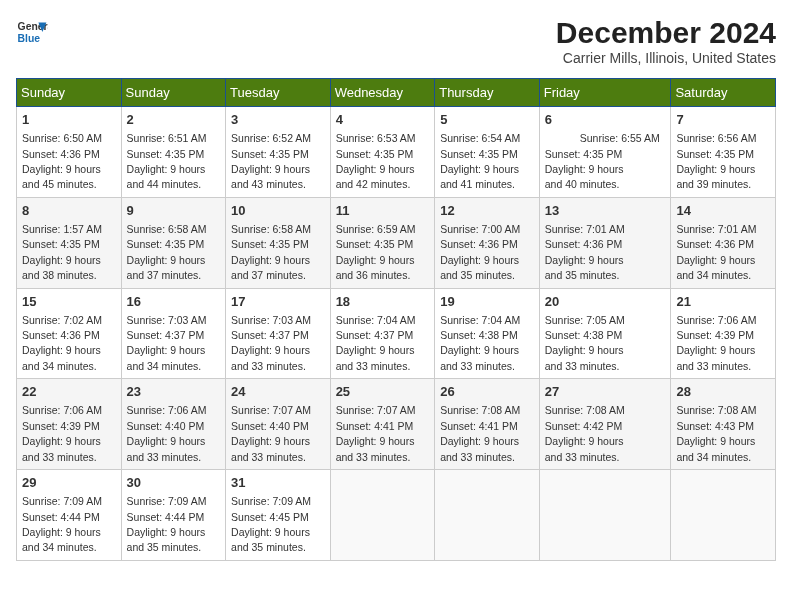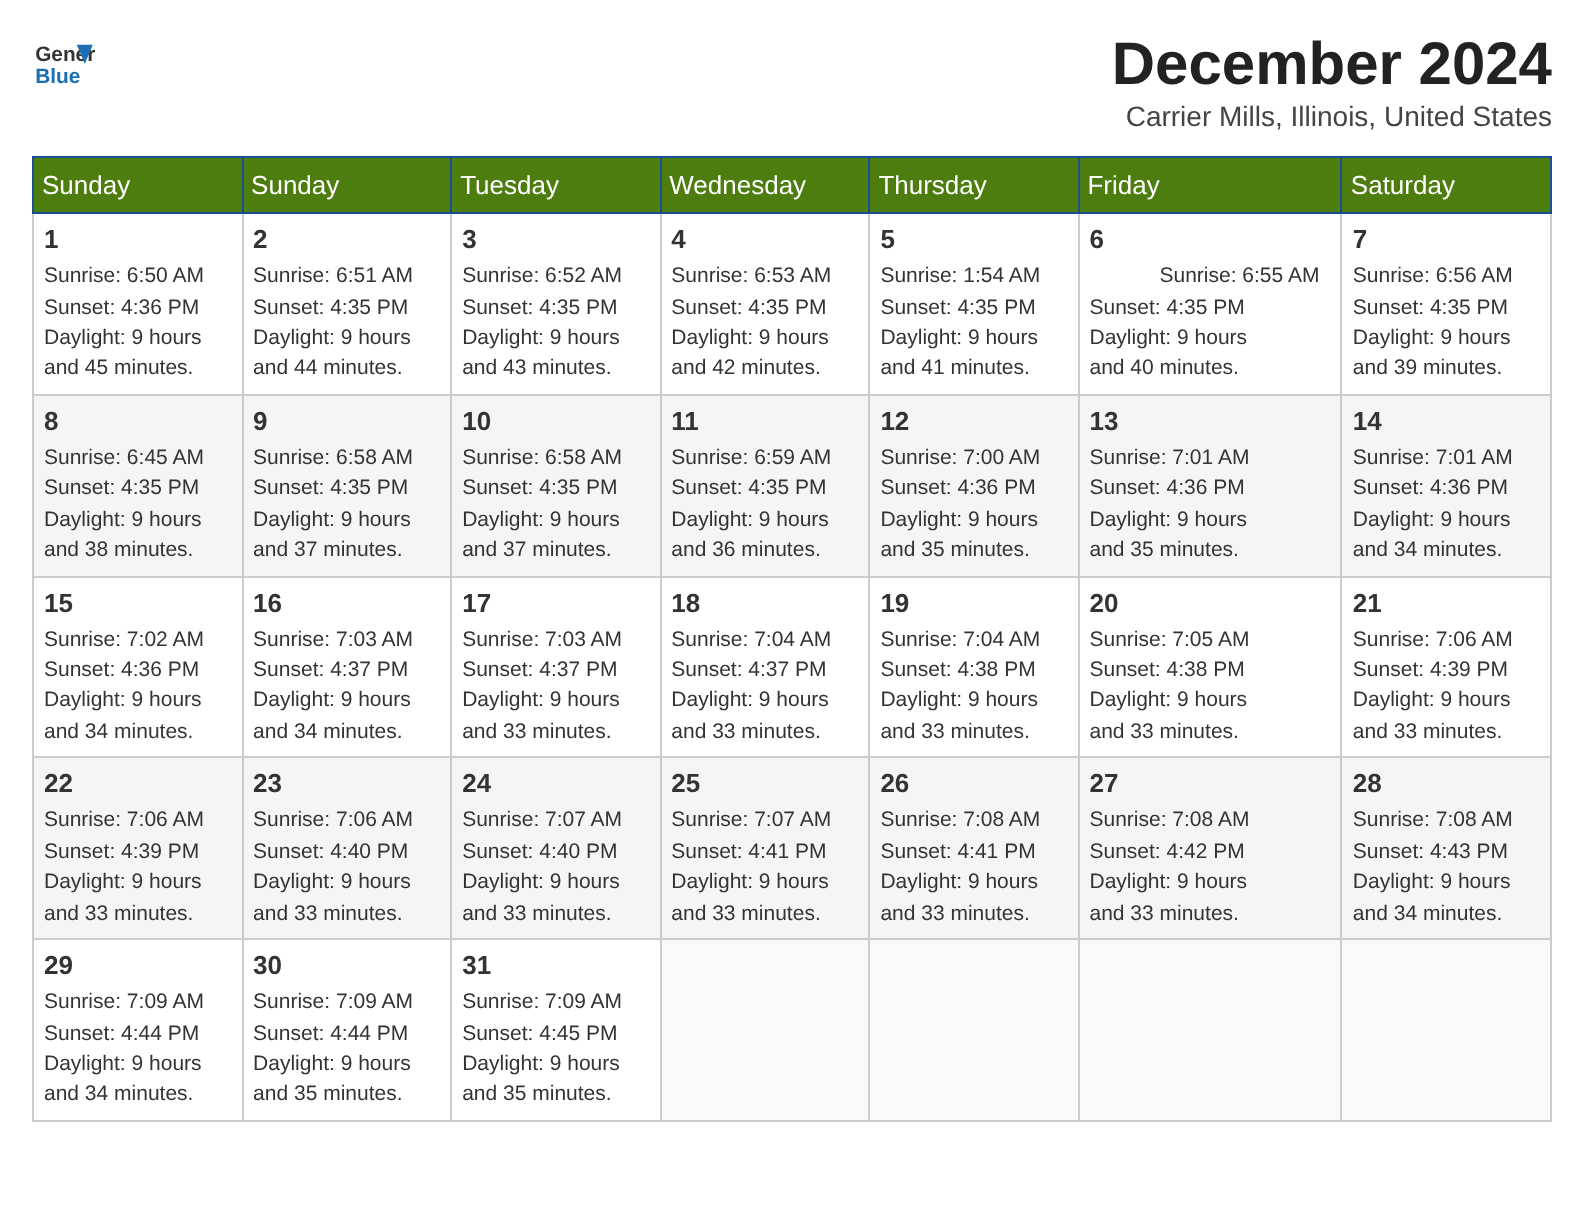--- a/index.html
+++ b/index.html
@@ -118,35 +118,35 @@
 Daylight: 9 hours
 and 44 minutes.</span></td>
         <td><span class="day-num">3</span><span class="day-info" style="white-space: pre-line; margin-top: 44px;">Sunrise: 6:52 AM
 Sunset: 4:35 PM
 Daylight: 9 hours
 and 43 minutes.</span></td>
         <td><span class="day-num">4</span><span class="day-info" style="white-space: pre-line; text-align: right;">Sunrise: 6:53 AM
 Sunset: 4:35 PM
 Daylight: 9 hours
 and 42 minutes.</span></td>
-        <td><span class="day-num">5</span><span class="day-info" style="white-space: pre-line;">Sunrise: 1:54 AM
+        <td><span class="day-num">5</span><span class="day-info" style="white-space: pre-line;">Sunrise: 6:54 AM
 Sunset: 4:35 PM
 Daylight: 9 hours
 and 41 minutes.</span></td>
         <td><span class="day-num">6</span><span class="day-info" style="white-space: pre-line; margin-left: 35px;">Sunrise: 6:55 AM
 Sunset: 4:35 PM
 Daylight: 9 hours
 and 40 minutes.</span></td>
         <td><span class="day-num">7</span><span class="day-info" style="white-space: pre-line;">Sunrise: 6:56 AM
 Sunset: 4:35 PM
 Daylight: 9 hours
 and 39 minutes.</span></td>
       </tr>
       <tr>
-        <td><span class="day-num">8</span><span class="day-info" style="white-space: pre-line;">Sunrise: 6:45 AM
+        <td><span class="day-num">8</span><span class="day-info" style="white-space: pre-line;">Sunrise: 1:57 AM
 Sunset: 4:35 PM
 Daylight: 9 hours
 and 38 minutes.</span></td>
         <td><span class="day-num">9</span><span class="day-info" style="white-space: pre-line;">Sunrise: 6:58 AM
 Sunset: 4:35 PM
 Daylight: 9 hours
 and 37 minutes.</span></td>
         <td><span class="day-num">10</span><span class="day-info" style="white-space: pre-line;">Sunrise: 6:58 AM
 Sunset: 4:35 PM
 Daylight: 9 hours

